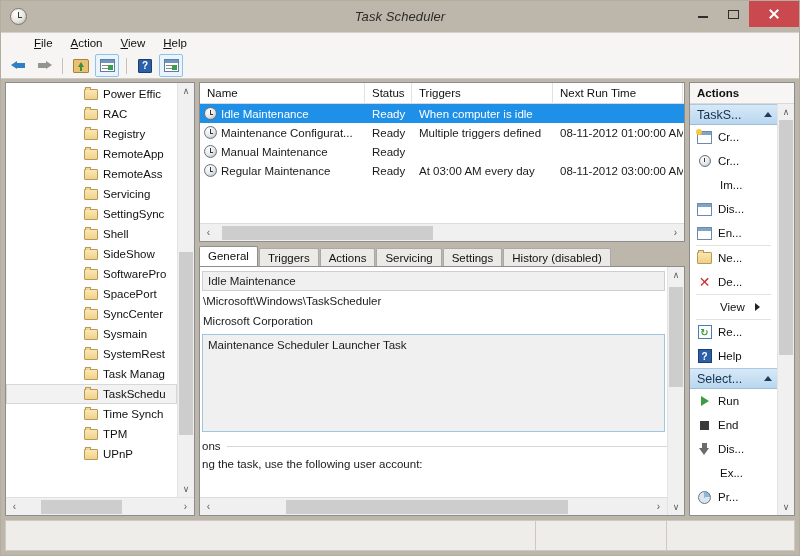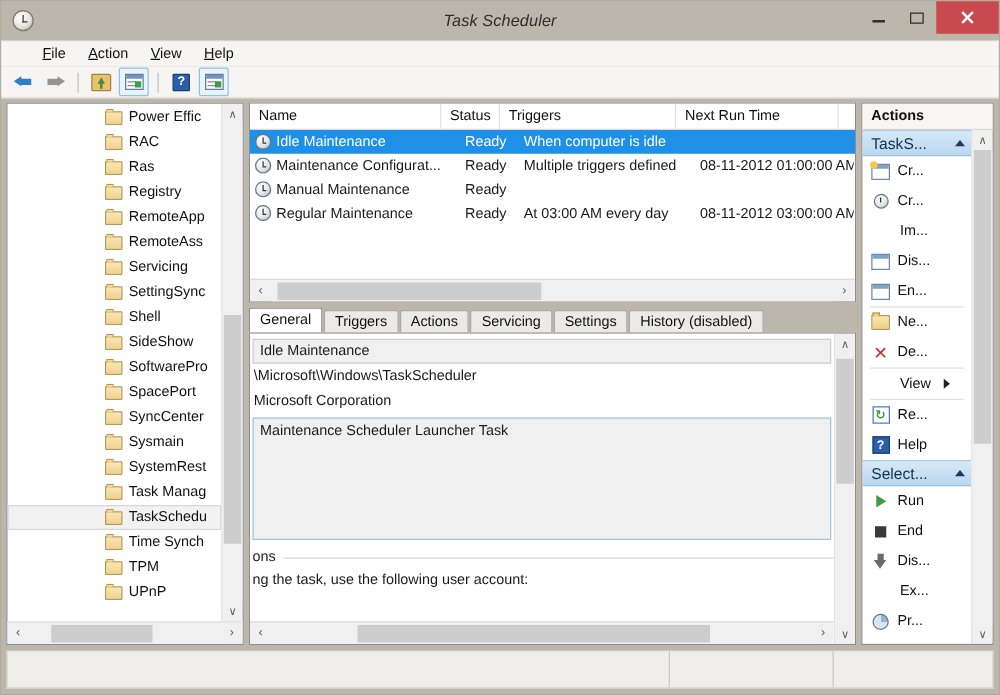--- a/index.html
+++ b/index.html
@@ -285,24 +285,20 @@
             <div class="tree-row">
               <span class="folder"></span>
               <span class="tree-label">Power Effic</span>
             </div>
             <div class="tree-row">
               <span class="folder"></span>
               <span class="tree-label">RAC</span>
             </div>
             <div class="tree-row">
               <span class="folder"></span>
-              <span class="tree-label">Ras</span>
-            </div>
-            <div class="tree-row">
-              <span class="folder"></span>
               <span class="tree-label">Registry</span>
             </div>
             <div class="tree-row">
               <span class="folder"></span>
               <span class="tree-label">RemoteApp</span>
             </div>
             <div class="tree-row">
               <span class="folder"></span>
               <span class="tree-label">RemoteAss</span>
             </div>
@@ -377,21 +373,21 @@
           <div class="sb-thumb-h" style="left:12%;width:52%;"></div>
         </div>
         <div class="sb-arrow-h">›</div>
       </div>
     </div>
 
     <div class="center">
 
       <div class="list-pane">
         <div class="list-head" id="list-head">
-            <div class="th" style="width: 153px;">Name</div>
+            <div class="th" style="width: 165px;">Name</div>
             <div class="th" style="width: 47px;">Status</div>
             <div class="th" style="width: 141px;">Triggers</div>
             <div class="th" style="width: 130px;">Next Run Time</div>
           </div>
         <div class="list-rows" id="list-rows">
             <div class="lrow sel">
               <div class="cell name" style="width: 165px;">
                 <span class="clockic"></span>
                 <span>Idle Maintenance</span>
               </div>

